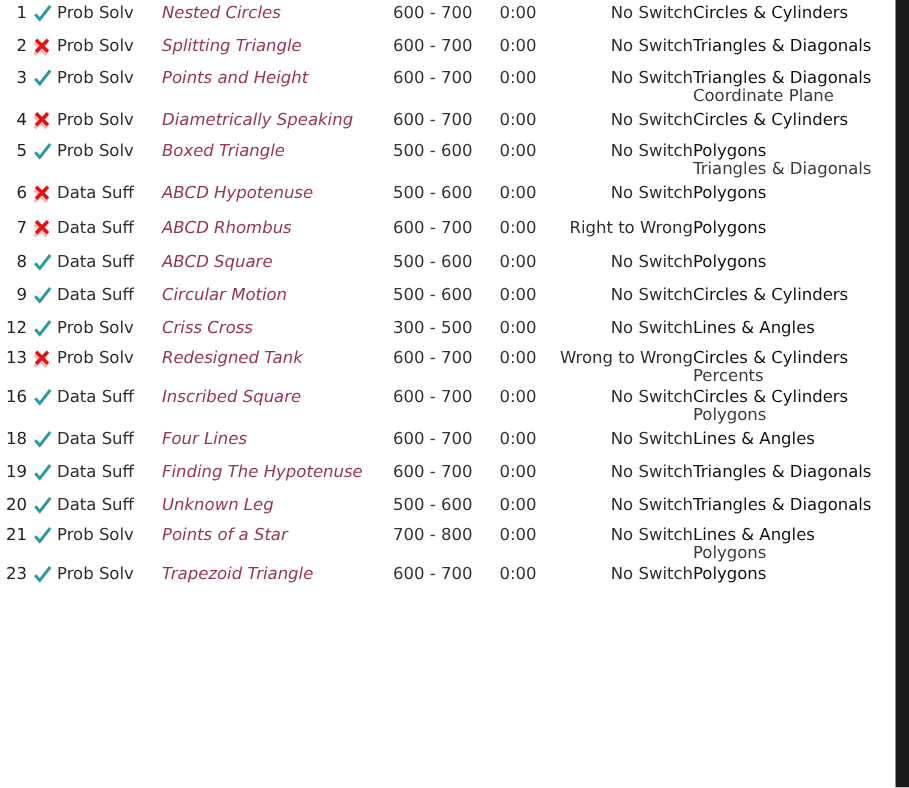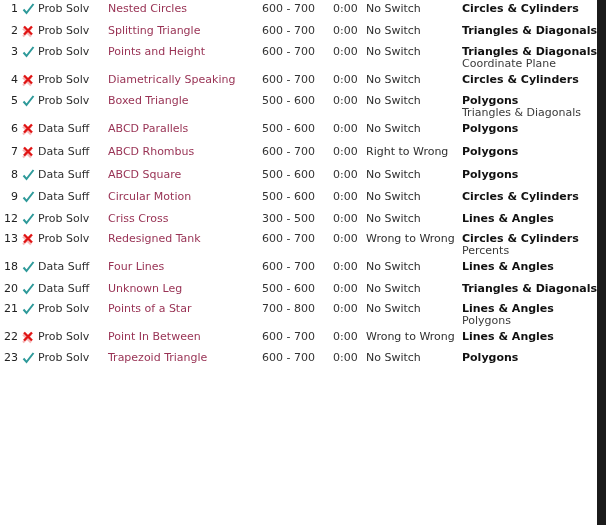--- a/index.html
+++ b/index.html
@@ -12,24 +12,24 @@
     width:606px;height:525px;background:#ffffff;overflow:hidden;position:relative;
     font-family:"DejaVu Sans","Liberation Sans",sans-serif;font-size:11px;color:var(--text);
   }
   table{border-collapse:collapse;table-layout:fixed;width:597px;}
   td{vertical-align:top;line-height:12px;white-space:nowrap;padding:3px 0 4px 0;}
   tr.double td{padding:1px 0 1px 0;}
   .c-num{text-align:right;color:#222;}
   .c-icon .icon{display:inline-block;margin-left:4px;}
   .check-icon{color:var(--check);}
   .x-icon{color:var(--x);}
-  .qlink{color:var(--link);text-decoration:none;cursor:pointer;}
+  .qlink{color:var(--link);text-decoration:none;cursor:pointer;font-style:italic;}
   .c-range,.c-time{color:#333;}
-  .c-switch{text-align:left;margin-left:34px;}
-  .cat-main{font-weight:bold;color:var(--cat-bold);line-height:12px;}
+  .c-switch{text-align:right;margin-left:34px;}
+  .cat-main{font-weight:normal;color:var(--cat-bold);line-height:12px;}
   .cat-sub{color:var(--cat-sub);line-height:12px;}
   .right-bar{position:absolute;top:0;right:0;width:9px;height:525px;background:var(--bar);}
 </style>
 </head>
 <body>
 
 <table>
   <colgroup>
     <col style="width:18px">
       <col style="width:20px">
@@ -133,21 +133,21 @@
       <tr class="single">
     <td class="c-num">6</td>
     <td class="c-icon">
       
       <span class="icon x-icon"><svg width="12" height="13" viewBox="0 0 12 13">
               <path d="M1 3.5 L9 11.5 M9 3.5 L1 11.5" fill="none" stroke="currentColor" stroke-width="2.2" opacity="0.3"></path>
               <path d="M2 1.5 L10 9.5 M10 1.5 L2 9.5" fill="none" stroke="currentColor" stroke-width="2.4"></path>
             </svg></span>
     </td>
     <td class="c-type">Data Suff</td>
-    <td class="c-name"><a class="qlink">ABCD Parallels</a></td>
+    <td class="c-name"><a class="qlink">ABCD Hypotenuse</a></td>
     <td class="c-range">500 - 600</td>
     <td class="c-time">0:00</td>
     <td class="c-switch">No Switch</td>
     <td class="c-cats">
           <div class="cat-main">Polygons</div>
         </td>
   </tr>
       <tr class="single">
     <td class="c-num">7</td>
     <td class="c-icon">
@@ -229,35 +229,70 @@
     <td class="c-type">Prob Solv</td>
     <td class="c-name"><a class="qlink">Redesigned Tank</a></td>
     <td class="c-range">600 - 700</td>
     <td class="c-time">0:00</td>
     <td class="c-switch">Wrong to Wrong</td>
     <td class="c-cats">
           <div class="cat-main">Circles &amp; Cylinders</div>
           <div class="cat-sub">Percents</div>
         </td>
   </tr>
+      <tr class="double">
+    <td class="c-num">16</td>
+    <td class="c-icon">
+      <span class="icon check-icon"><svg width="13" height="12" viewBox="0 0 13 12">
+              <path d="M1.5 6.5 L4.5 10 L11.5 1" fill="none" stroke="currentColor" stroke-width="2"></path>
+            </svg></span>
+      
+    </td>
+    <td class="c-type">Data Suff</td>
+    <td class="c-name"><a class="qlink">Inscribed Square</a></td>
+    <td class="c-range">600 - 700</td>
+    <td class="c-time">0:00</td>
+    <td class="c-switch">No Switch</td>
+    <td class="c-cats">
+          <div class="cat-main">Circles &amp; Cylinders</div>
+          <div class="cat-sub">Polygons</div>
+        </td>
+  </tr>
       <tr class="single">
     <td class="c-num">18</td>
     <td class="c-icon">
       <span class="icon check-icon"><svg width="13" height="12" viewBox="0 0 13 12">
               <path d="M1.5 6.5 L4.5 10 L11.5 1" fill="none" stroke="currentColor" stroke-width="2"></path>
             </svg></span>
       
     </td>
     <td class="c-type">Data Suff</td>
     <td class="c-name"><a class="qlink">Four Lines</a></td>
     <td class="c-range">600 - 700</td>
     <td class="c-time">0:00</td>
     <td class="c-switch">No Switch</td>
     <td class="c-cats">
           <div class="cat-main">Lines &amp; Angles</div>
+        </td>
+  </tr>
+      <tr class="single">
+    <td class="c-num">19</td>
+    <td class="c-icon">
+      <span class="icon check-icon"><svg width="13" height="12" viewBox="0 0 13 12">
+              <path d="M1.5 6.5 L4.5 10 L11.5 1" fill="none" stroke="currentColor" stroke-width="2"></path>
+            </svg></span>
+      
+    </td>
+    <td class="c-type">Data Suff</td>
+    <td class="c-name"><a class="qlink">Finding The Hypotenuse</a></td>
+    <td class="c-range">600 - 700</td>
+    <td class="c-time">0:00</td>
+    <td class="c-switch">No Switch</td>
+    <td class="c-cats">
+          <div class="cat-main">Triangles &amp; Diagonals</div>
         </td>
   </tr>
       <tr class="single">
     <td class="c-num">20</td>
     <td class="c-icon">
       <span class="icon check-icon"><svg width="13" height="12" viewBox="0 0 13 12">
               <path d="M1.5 6.5 L4.5 10 L11.5 1" fill="none" stroke="currentColor" stroke-width="2"></path>
             </svg></span>
       
     </td>
@@ -279,38 +314,20 @@
       
     </td>
     <td class="c-type">Prob Solv</td>
     <td class="c-name"><a class="qlink">Points of a Star</a></td>
     <td class="c-range">700 - 800</td>
     <td class="c-time">0:00</td>
     <td class="c-switch">No Switch</td>
     <td class="c-cats">
           <div class="cat-main">Lines &amp; Angles</div>
           <div class="cat-sub">Polygons</div>
-        </td>
-  </tr>
-      <tr class="single">
-    <td class="c-num">22</td>
-    <td class="c-icon">
-      
-      <span class="icon x-icon"><svg width="12" height="13" viewBox="0 0 12 13">
-              <path d="M1 3.5 L9 11.5 M9 3.5 L1 11.5" fill="none" stroke="currentColor" stroke-width="2.2" opacity="0.3"></path>
-              <path d="M2 1.5 L10 9.5 M10 1.5 L2 9.5" fill="none" stroke="currentColor" stroke-width="2.4"></path>
-            </svg></span>
-    </td>
-    <td class="c-type">Prob Solv</td>
-    <td class="c-name"><a class="qlink">Point In Between</a></td>
-    <td class="c-range">600 - 700</td>
-    <td class="c-time">0:00</td>
-    <td class="c-switch">Wrong to Wrong</td>
-    <td class="c-cats">
-          <div class="cat-main">Lines &amp; Angles</div>
         </td>
   </tr>
       <tr class="double">
     <td class="c-num">23</td>
     <td class="c-icon">
       <span class="icon check-icon"><svg width="13" height="12" viewBox="0 0 13 12">
               <path d="M1.5 6.5 L4.5 10 L11.5 1" fill="none" stroke="currentColor" stroke-width="2"></path>
             </svg></span>
       
     </td>

